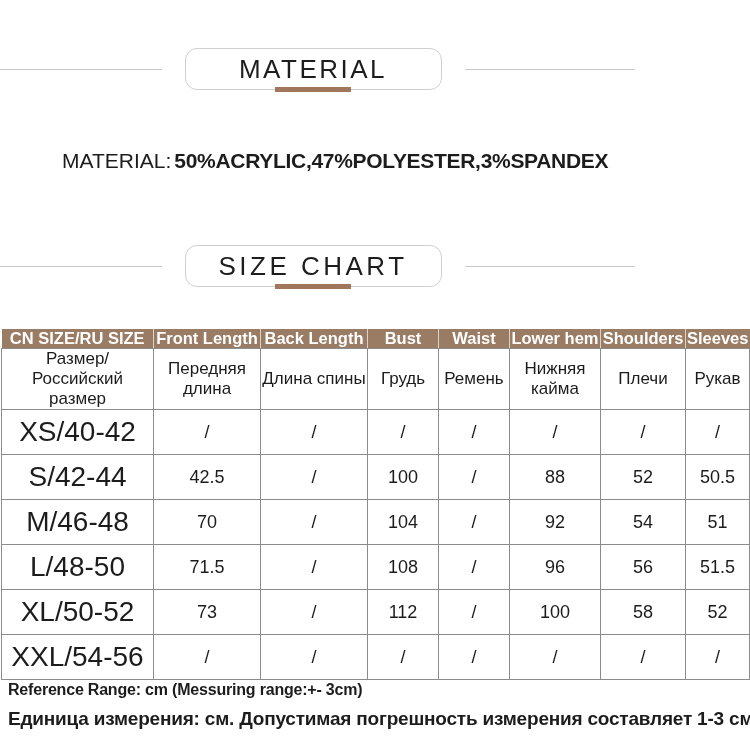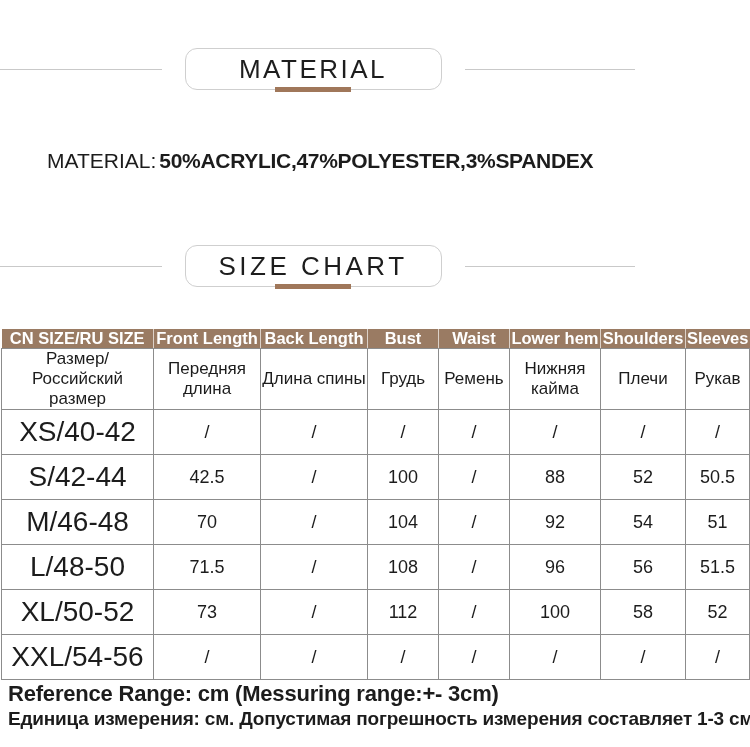--- a/index.html
+++ b/index.html
@@ -25,21 +25,21 @@
     position:absolute;left:50%;bottom:-3px;transform:translateX(-50%);
     width:76px;height:5px;background:#a0775a;
   }
   
   #material-lines{
     position:absolute;top:146px;left:47px;width:680px;
     font-size:21px;line-height:29px;white-space:nowrap;
   }
   .mat-line .lbl{font-weight:400;}
   .mat-line .val{font-weight:700;letter-spacing:-0.3px;margin-left:3px;}
-  .mat-line.en{}
+  .mat-line.en{margin-left:15px;}
   
   #size-table{
     position:absolute;top:329px;left:1px;width:748px;
     border-collapse:collapse;table-layout:fixed;
   }
   #size-table th{
     background:#9a7b63;color:#ffffff;font-weight:700;font-size:16.5px;
     height:16px;padding:0;text-align:center;vertical-align:middle;
     border-left:1px solid rgba(255,255,255,0.65);
     border-bottom:1px solid #8c8c8c;
@@ -47,21 +47,21 @@
   #size-table th:first-child{border-left:none;}
   #size-table td{
     border:1px solid #8c8c8c;text-align:center;vertical-align:middle;
     padding:0;font-size:18px;color:#1c1c1c;
   }
   #size-table tr.ru-row td{height:46px;font-size:17px;line-height:1.18;}
   #size-table tr.data-row td{height:44px;}
   #size-table td.size-cell{font-size:28px;}
   
   #footnote-en{
-    position:absolute;top:681px;left:8px;font-size:22px;font-weight:700;
+    position:absolute;top:681px;left:8px;font-size:16px;font-weight:700;
     letter-spacing:-0.2px;white-space:nowrap;
   }
   #footnote-ru{
     position:absolute;top:708px;left:8px;font-size:19px;font-weight:600;
     letter-spacing:-0.2px;white-space:nowrap;
   }
 </style>
 </head>
 <body>
 

